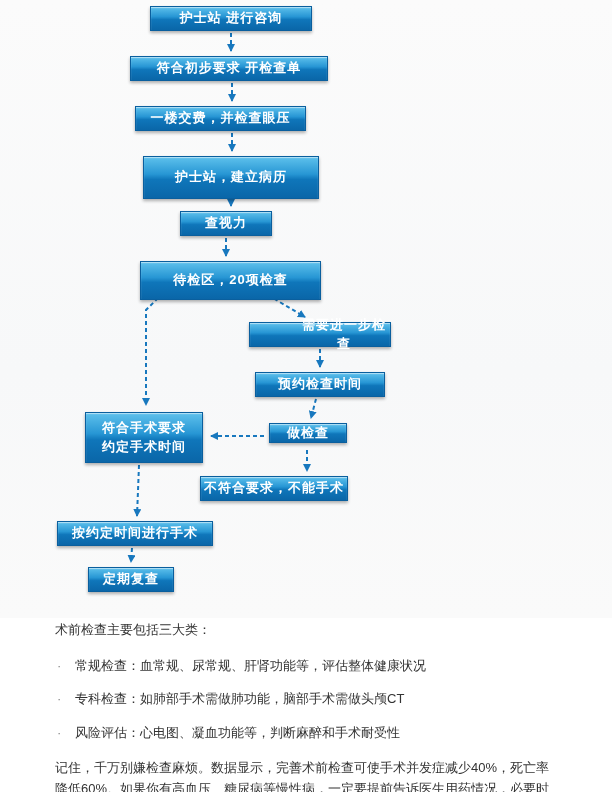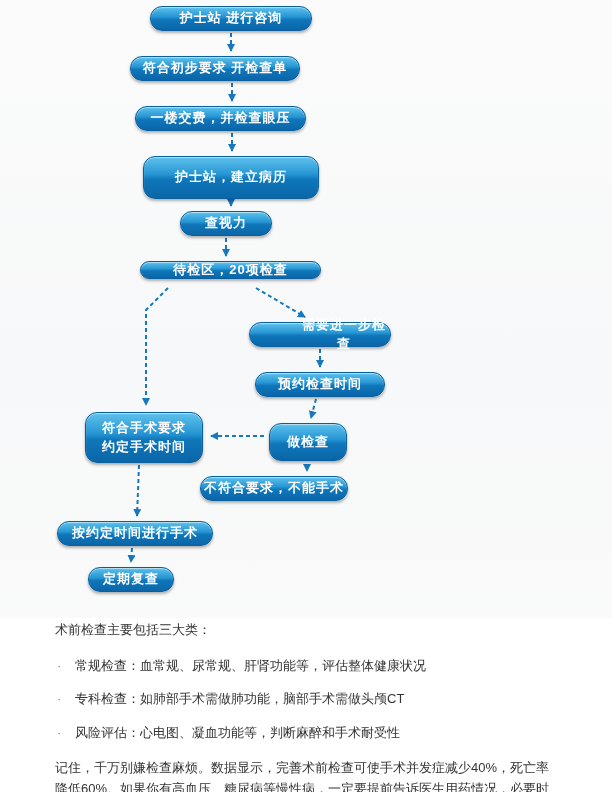--- a/index.html
+++ b/index.html
@@ -33,34 +33,34 @@
     justify-content: center;
     text-align: center;
     color: #ffffff;
     font-size: 13px;
     font-weight: bold;
     letter-spacing: 1px;
     white-space: pre-line;
     line-height: 1.45;
     background: linear-gradient(180deg, #5ec1ec 0%, #2796d4 42%, #0f76ba 55%, #0a66a8 100%);
     border: 1px solid #0a5f9e;
-    border-radius: 12px;
+    border-radius: 0;
     box-shadow: 0 2px 3px rgba(0,0,0,0.30), inset 0 1px 1px rgba(255,255,255,0.55);
     box-sizing: border-box;
   }
   
   .n0  { left:150px; top:6px;   width:162px; height:25px; }
-  .n1  { left:130px; top:56px;  width:170px; height:25px; }
+  .n1  { left:130px; top:56px;  width:198px; height:25px; }
   .n2  { left:135px; top:106px; width:171px; height:25px; }
   .n3  { left:143px; top:156px; width:176px; height:43px; }
   .n4  { left:180px; top:211px; width:92px;  height:25px; }
-  .n5  { left:140px; top:261px; width:181px; height:18px; }
+  .n5  { left:140px; top:261px; width:181px; height:39px; }
   .n6  { left:249px; top:322px; width:142px; height:25px;padding-left:48px; }
   .n7  { left:255px; top:372px; width:130px; height:25px; }
-  .n8  { left:269px; top:423px; width:78px;  height:38px; }
+  .n8  { left:269px; top:423px; width:78px;  height:20px; }
   .n9  { left:85px;  top:412px; width:118px; height:51px; }
   .n10 { left:200px; top:476px; width:148px; height:25px; }
   .n11 { left:57px;  top:521px; width:156px; height:25px;text-align:right; }
   .n12 { left:88px;  top:567px; width:86px;  height:25px; }
 
   .notes {
     position: absolute;
     left: 55px;
     top: 620px;
     width: 505px;

